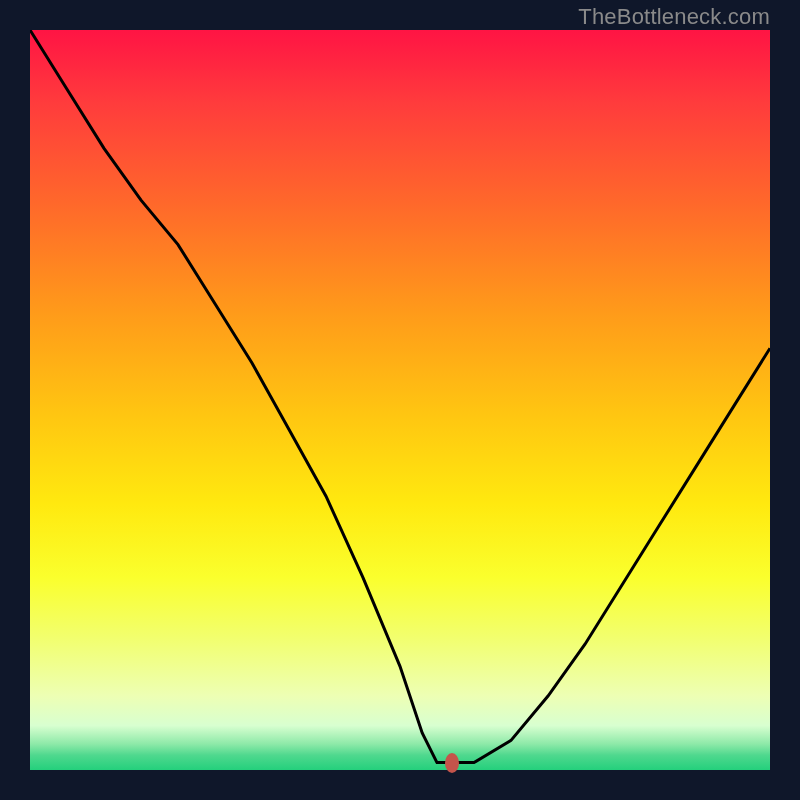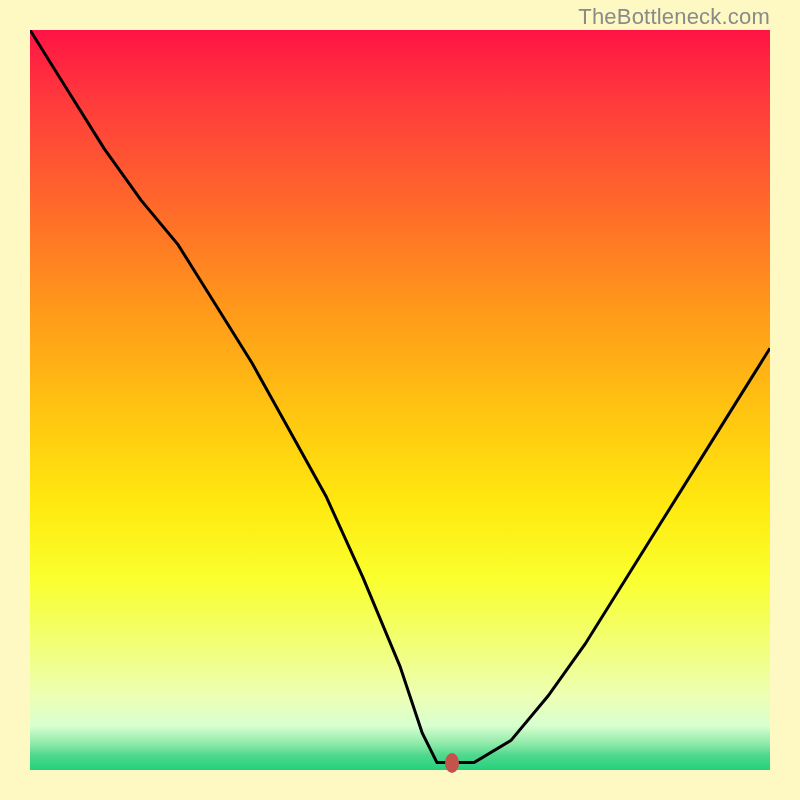--- a/index.html
+++ b/index.html
@@ -8,21 +8,21 @@
     width: 800px;
     height: 800px;
     background: #000;
     overflow: hidden;
     font-family: Arial, Helvetica, sans-serif;
   }
   .frame {
     position: relative;
     width: 800px;
     height: 800px;
-    background: #fef9c3;
+    background: #0f172a;
   }
   .plot-area {
     position: absolute;
     left: 30px;
     top: 30px;
     width: 740px;
     height: 740px;
     background: linear-gradient(
       to bottom,
       #ff1444 0%,

